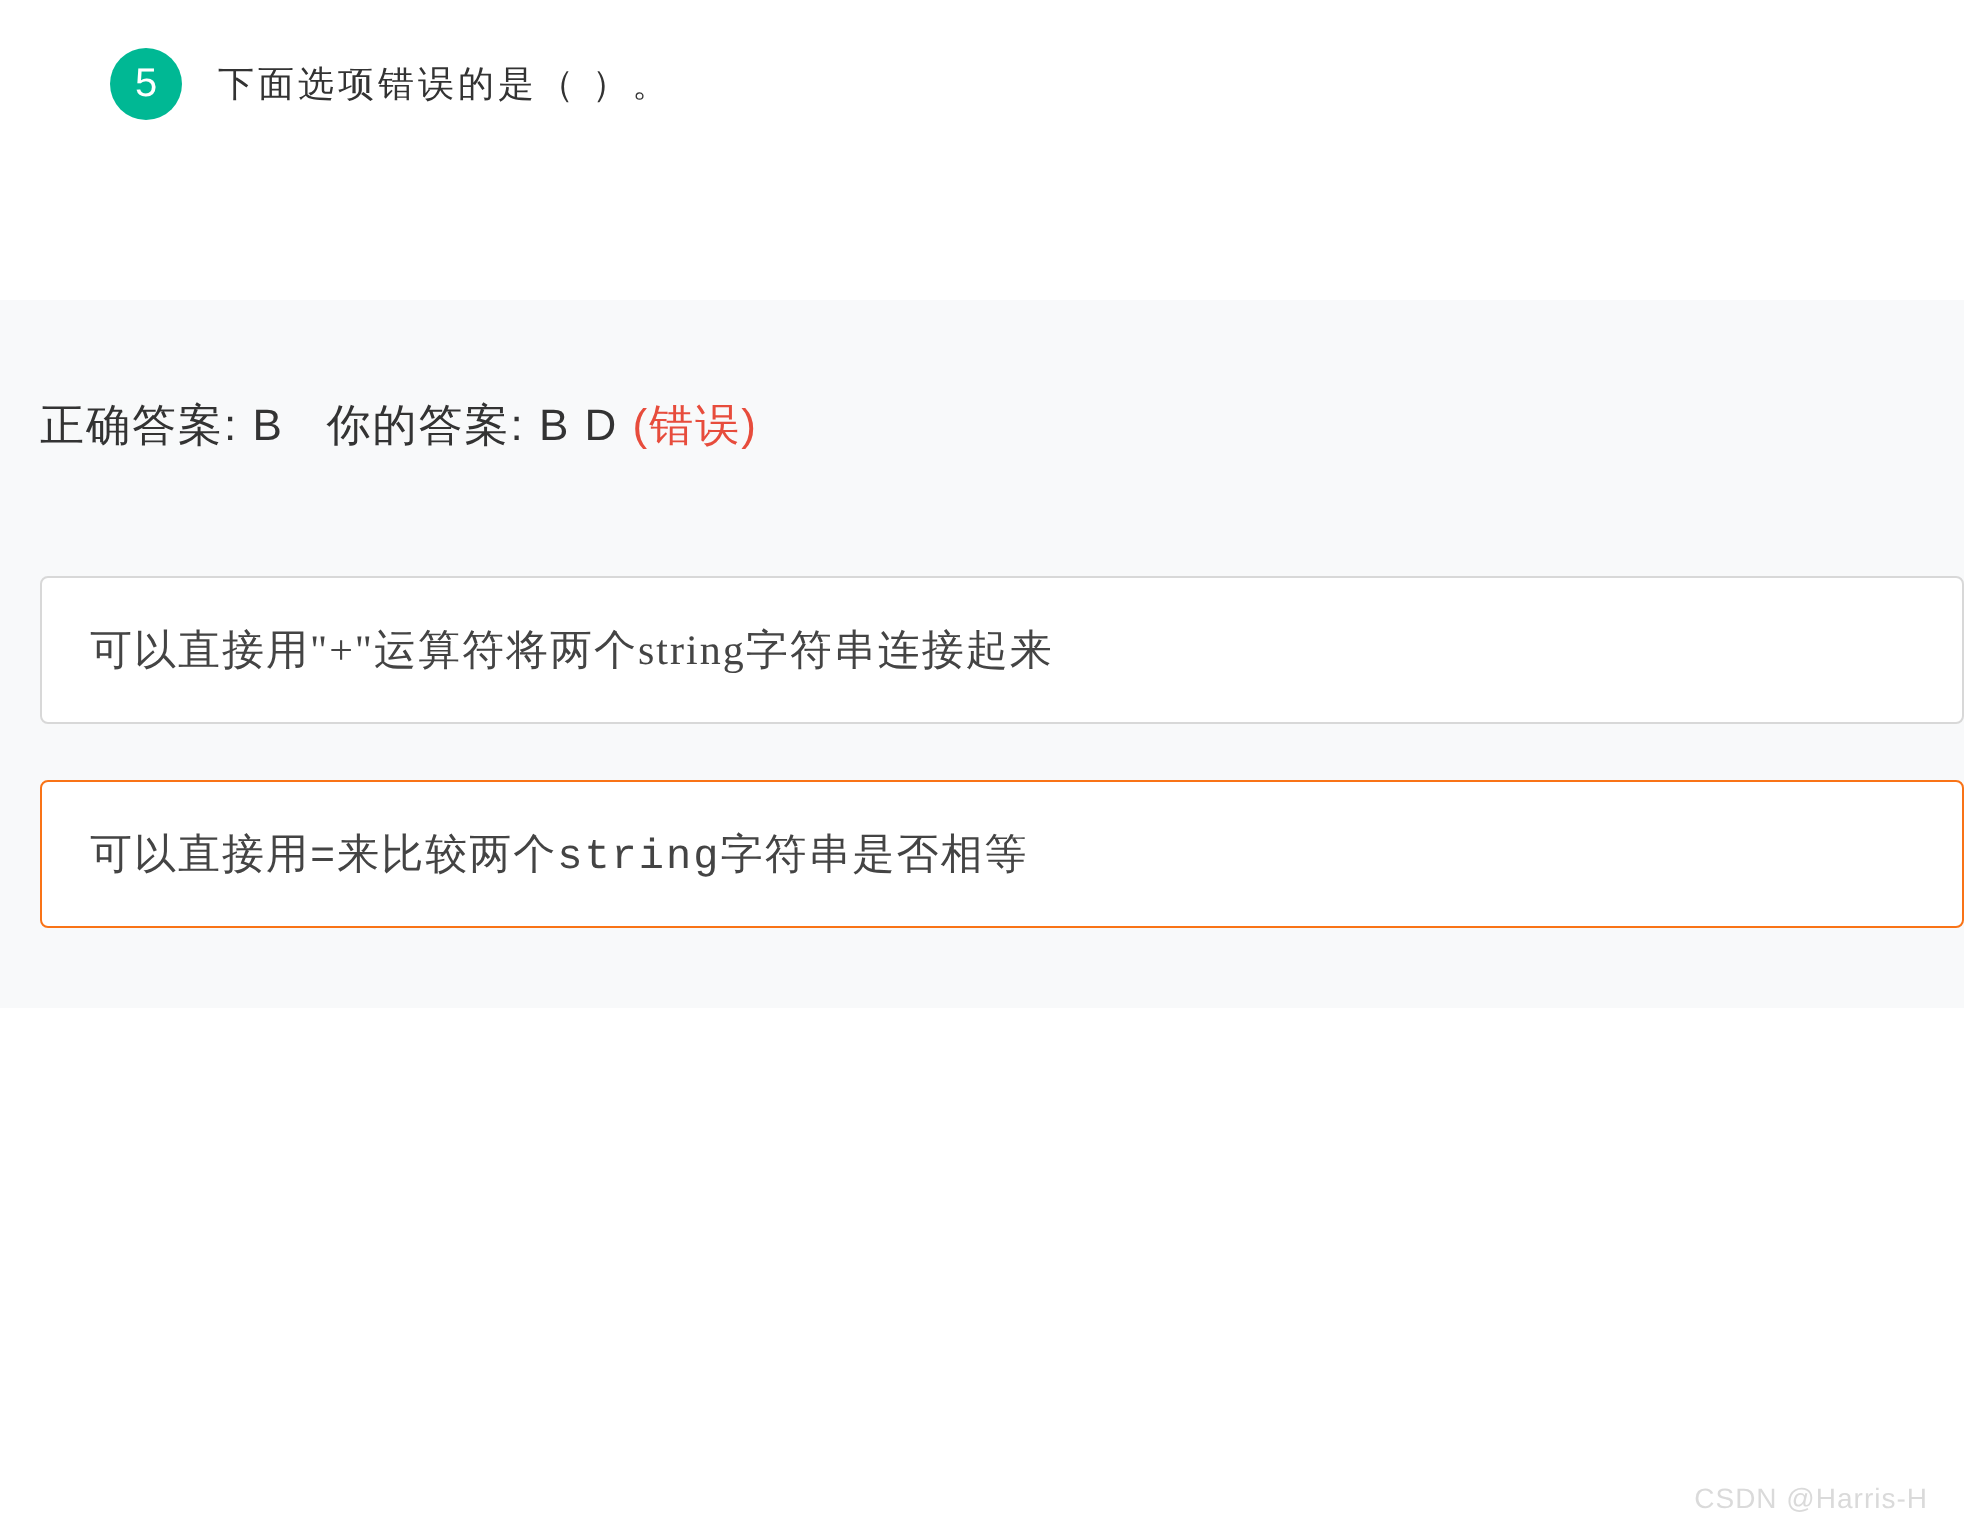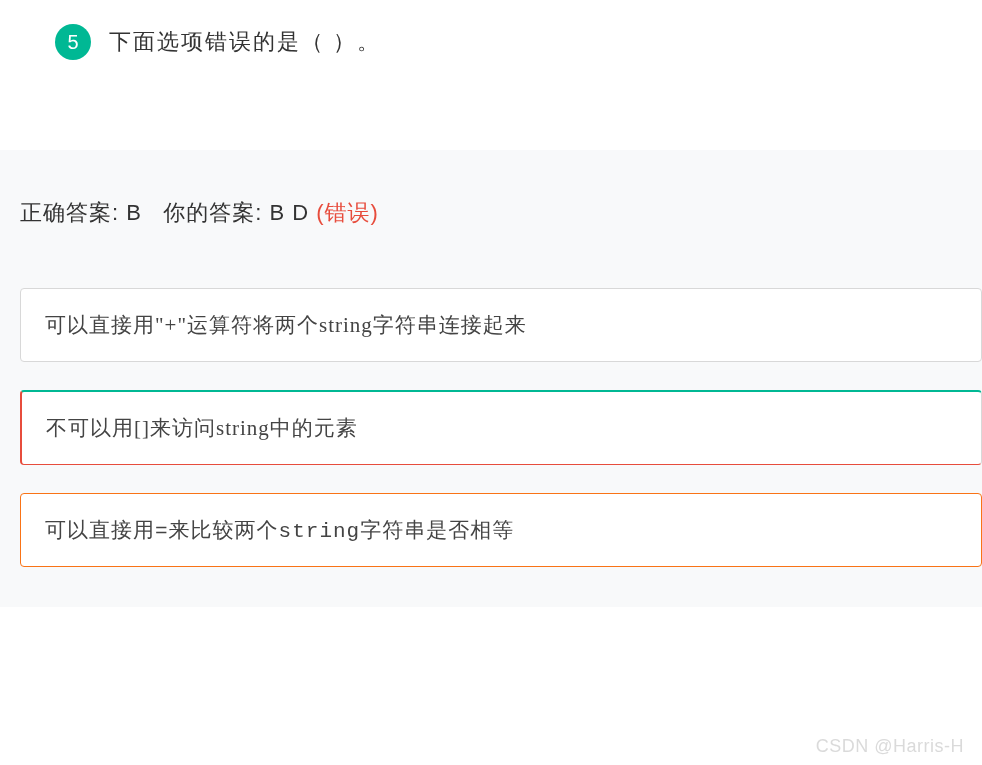--- a/index.html
+++ b/index.html
@@ -27,21 +27,21 @@
       background: #00b894;
       color: #fff;
       display: flex;
       align-items: center;
       justify-content: center;
       font-size: 20px;
       font-weight: 500;
       flex-shrink: 0;
     }
     .question-text {
-      font-size: 22px;
+      font-size: 18px;
       color: #333;
       line-height: 36px;
       letter-spacing: 2px;
     }
     .answer-section {
       background: #f8f9fa;
       margin-top: 90px;
       padding: 48px 0 40px 20px;
     }
     .answer-line {
@@ -81,37 +81,36 @@
     }
     .option-wrong {
       border: 1px solid #f97316;
       font-family: Liberation Mono, monospace;
     }
     .watermark {
       position: absolute;
       bottom: 8px;
       right: 18px;
       color: rgba(150,150,150,0.35);
-      font-size: 18px;
+      font-size: 14px;
       letter-spacing: 0.5px;
     }
   </style>
 </head>
 <body>
 
 <div class="question-header">
   <div class="question-number">5</div>
   <div class="question-text">下面选项错误的是（  ）。</div>
 </div>
 
 <div class="answer-section">
   <div class="answer-line">
     <span class="answer-correct-label">正确答案: </span><span class="answer-correct-value">B</span>&nbsp;&nbsp;&nbsp;<span class="answer-your-label">你的答案: </span><span class="answer-your-value">B D </span><span class="answer-status">(错误)</span>
   </div>
 
   <div class="options-list">
     <div class="option-item">可以直接用"+"运算符将两个string字符串连接起来</div>
-    <div class="option-item option-correct">不可以用[]来访问string中的元素</div>
     <div class="option-item option-wrong">可以直接用=来比较两个string字符串是否相等</div>
   </div>
 </div>
 
 <div class="watermark">CSDN @Harris-H</div>
 
 </body></html>

